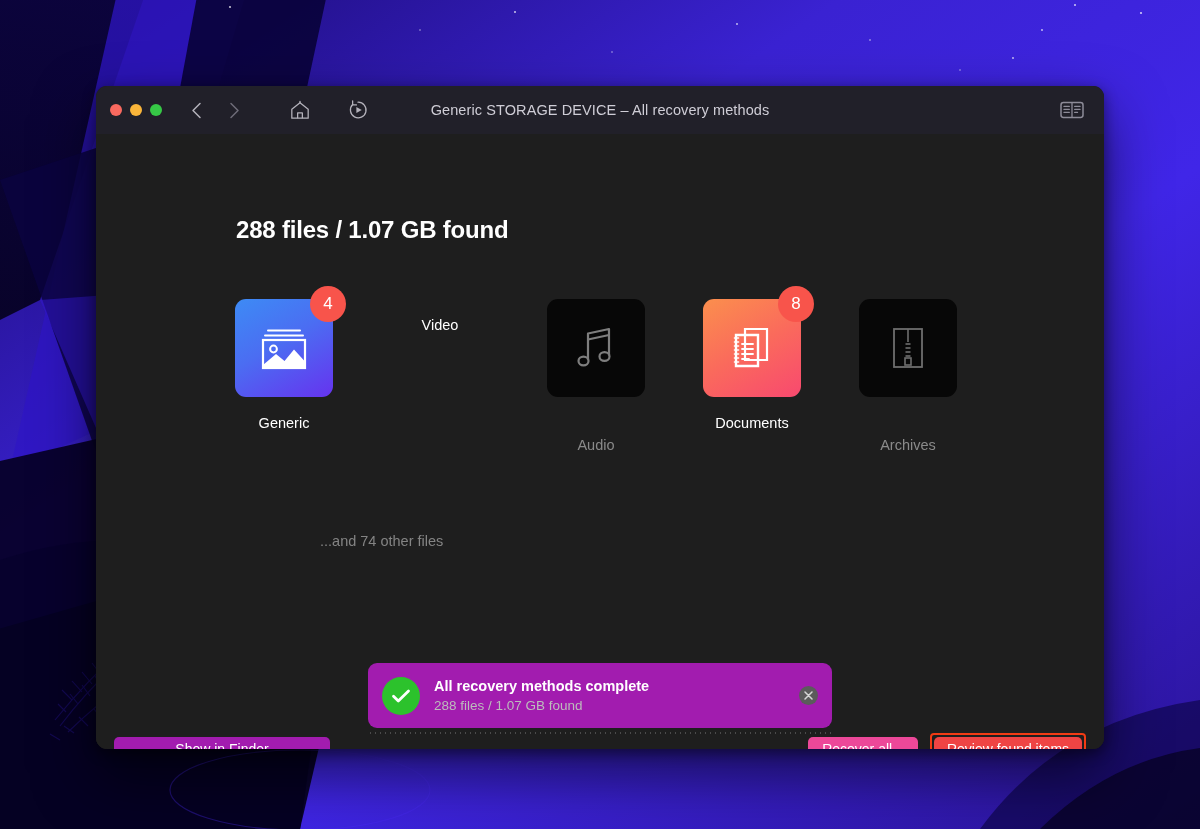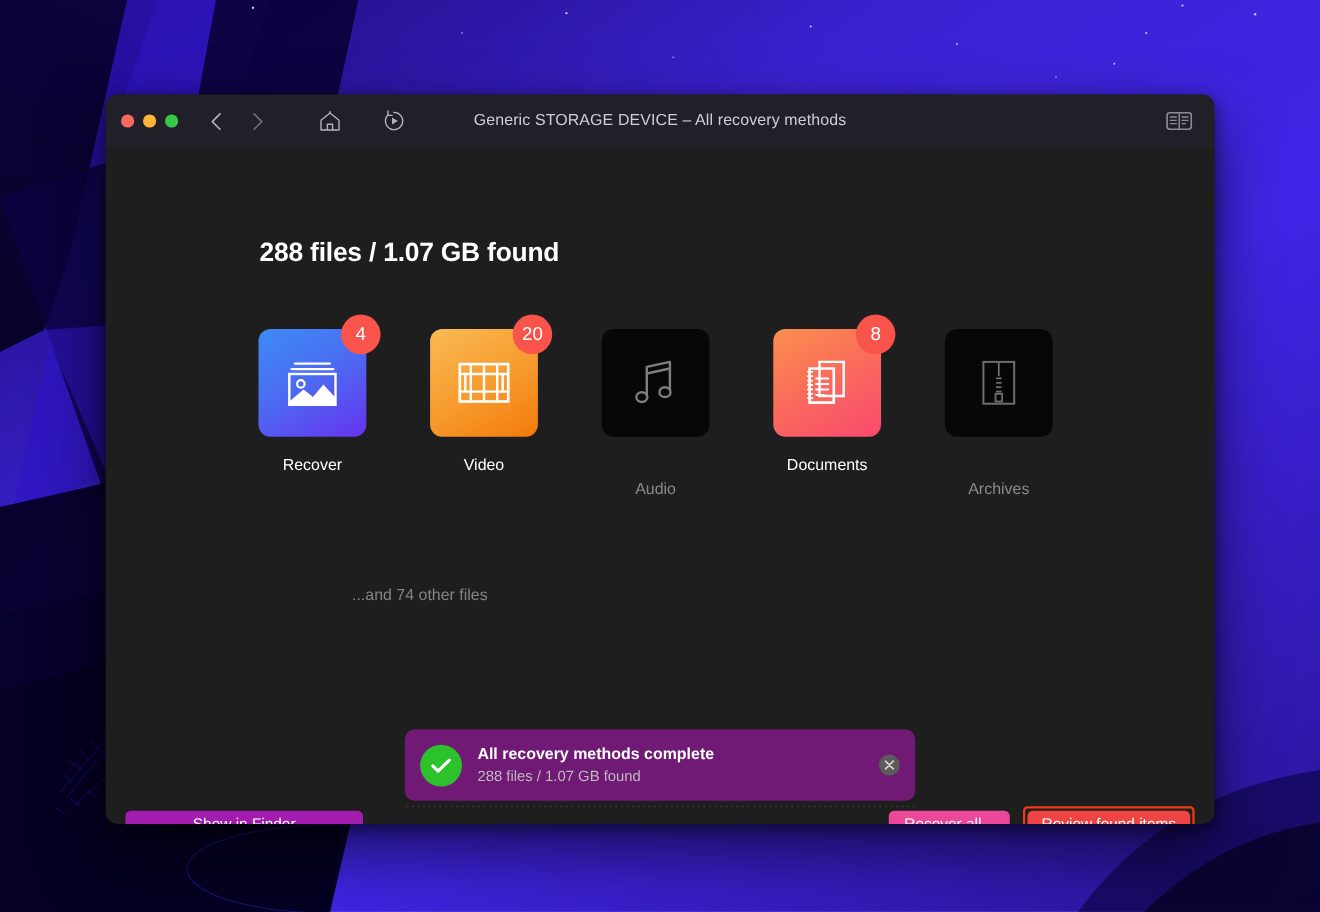--- a/index.html
+++ b/index.html
@@ -87,21 +87,21 @@
 
   #other-files {
     position: absolute; left: 224px; top: 399px;
     font-size: 14.5px; color: #848484;
   }
 
   
   #notif {
     position: absolute; left: 272px; top: 529px;
     width: 464px; height: 65px;
-    background: #701a75; border-radius: 9px;
+    background: #a21caf; border-radius: 9px;
     display: flex; align-items: center; padding: 0 14px;
   }
   #notif-check {
     width: 38px; height: 38px; border-radius: 50%; background: #2cc22c;
     display: flex; align-items: center; justify-content: center; flex: 0 0 38px;
   }
   #notif-text { margin-left: 14px; flex: 1 1 auto; }
   #notif-title { font-size: 14.5px; font-weight: bold; color: #ffffff; }
   #notif-sub { font-size: 13.5px; color: #bcbcbc; margin-top: 4px; }
   #notif-close {
@@ -306,40 +306,24 @@
               <svg width="56" height="48" viewBox="0 0 56 48" fill="none">
                 <line x1="12" y1="6.5" x2="44" y2="6.5" stroke="#fff" stroke-width="2" stroke-linecap="round"></line>
                 <line x1="9" y1="11.5" x2="47" y2="11.5" stroke="#fff" stroke-width="2" stroke-linecap="round"></line>
                 <rect x="7" y="16" width="42" height="28" stroke="#fff" stroke-width="2.2"></rect>
                 <circle cx="17.5" cy="25" r="3.4" stroke="#fff" stroke-width="2"></circle>
                 <path d="M7 41 L20 30 L28.5 37 L38 25.5 L49 37.5 V44 H7 Z" fill="#fff"></path>
               </svg>
             </div>
             <div class="badge">4</div>
           </div>
-          <div class="cat-label">Recover</div>
+          <div class="cat-label">Generic</div>
         </div>
 
         <div class="cat">
-          <div class="tile-wrap">
-            <div class="tile" style="background:linear-gradient(150deg,#f9bb53 0%,#f79a2c 55%,#f47a0c 100%);">
-              <svg width="52" height="46" viewBox="0 0 52 46" fill="none">
-                <rect x="4" y="6" width="44" height="34" stroke="#fff" stroke-width="2.4"></rect>
-                <line x1="4" y1="15" x2="48" y2="15" stroke="#fff" stroke-width="2.2"></line>
-                <line x1="4" y1="31" x2="48" y2="31" stroke="#fff" stroke-width="2.2"></line>
-                <line x1="14" y1="6" x2="14" y2="40" stroke="#fff" stroke-width="2.2"></line>
-                <line x1="26" y1="6" x2="26" y2="40" stroke="#fff" stroke-width="2.2"></line>
-                <line x1="38" y1="6" x2="38" y2="40" stroke="#fff" stroke-width="2.2"></line>
-                <line x1="9" y1="15" x2="9" y2="31" stroke="#fff" stroke-width="2.2"></line>
-                <line x1="20" y1="15" x2="20" y2="31" stroke="#fff" stroke-width="0"></line>
-                <line x1="43" y1="15" x2="43" y2="31" stroke="#fff" stroke-width="2.2"></line>
-              </svg>
-            </div>
-            <div class="badge">20</div>
-          </div>
           <div class="cat-label">Video</div>
         </div>
 
         <div class="cat">
           <div class="tile-wrap">
             <div class="tile off">
               <svg width="46" height="48" viewBox="0 0 46 48" fill="none">
                 <path d="M15 36 V9.5 L36 5 V31.5" stroke="#7e7e7e" stroke-width="2.2" stroke-linejoin="round" fill="none"></path>
                 <path d="M15 15.5 L36 11" stroke="#7e7e7e" stroke-width="2.2"></path>
                 <ellipse cx="10.5" cy="37" rx="5" ry="4.4" stroke="#7e7e7e" stroke-width="2.2"></ellipse>

